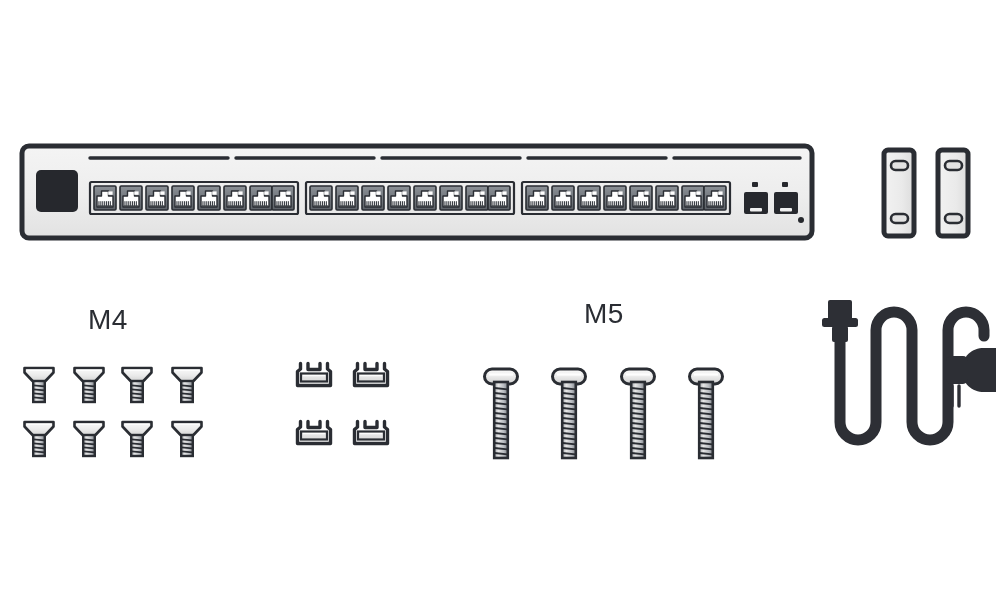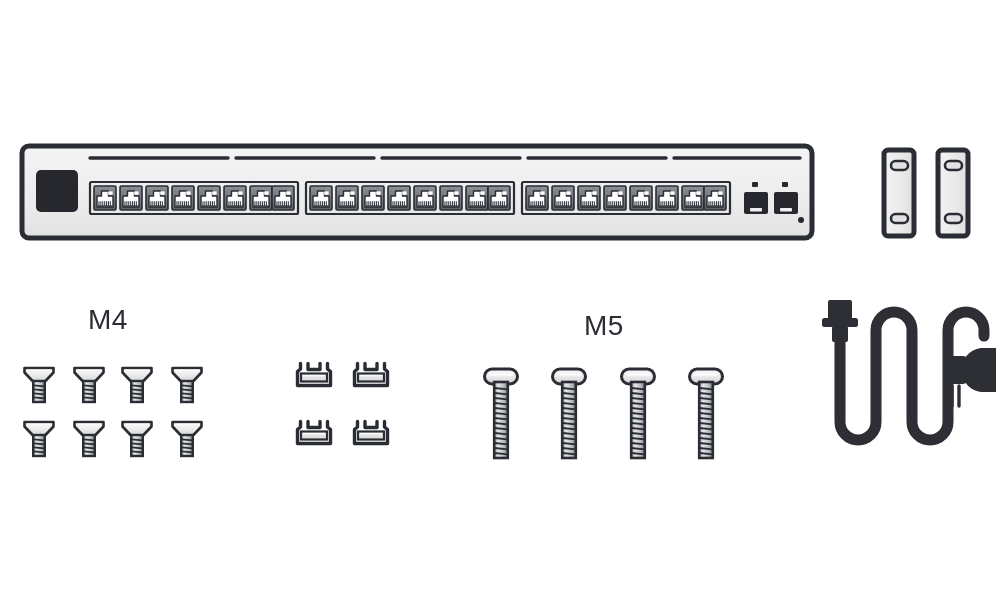--- a/index.html
+++ b/index.html
@@ -32,21 +32,21 @@
     position: absolute;
     font-family: "Liberation Sans", sans-serif;
     font-size: 28px;
     font-weight: 400;
     letter-spacing: 0.5px;
     color: #2a2d33;
     white-space: nowrap;
     user-select: none;
   }
   #label-m4 { left: 88px; top: 298px; margin-top: 6px; }
-  #label-m5 { left: 584px; top: 310px; }
+  #label-m5 { left: 584px; top: 298px; }
 </style>
 </head>
 <body>
 
 <div id="stage">
 
   <svg class="layer" viewBox="0 0 1000 600" xmlns="http://www.w3.org/2000/svg">
     <defs>
       <linearGradient id="gChassis" x1="0" y1="0" x2="0" y2="1">
         <stop offset="0%" stop-color="#f4f4f4"></stop>

